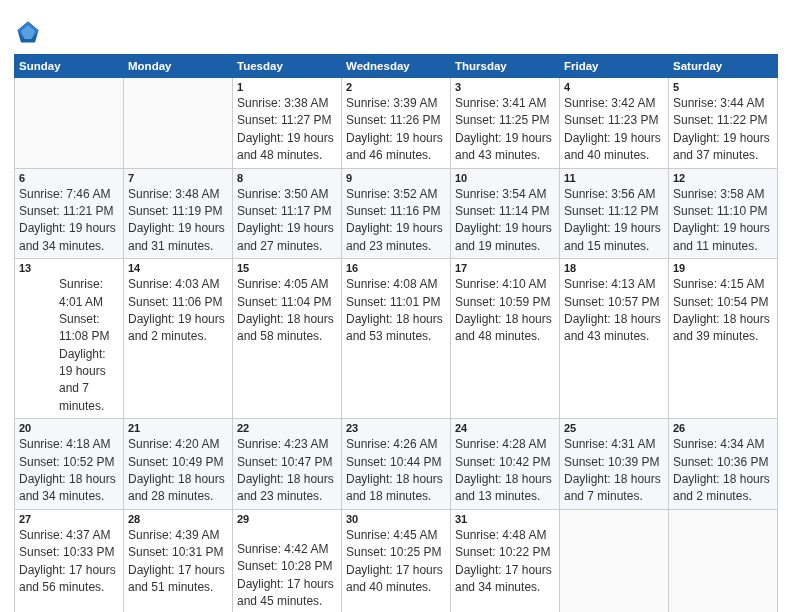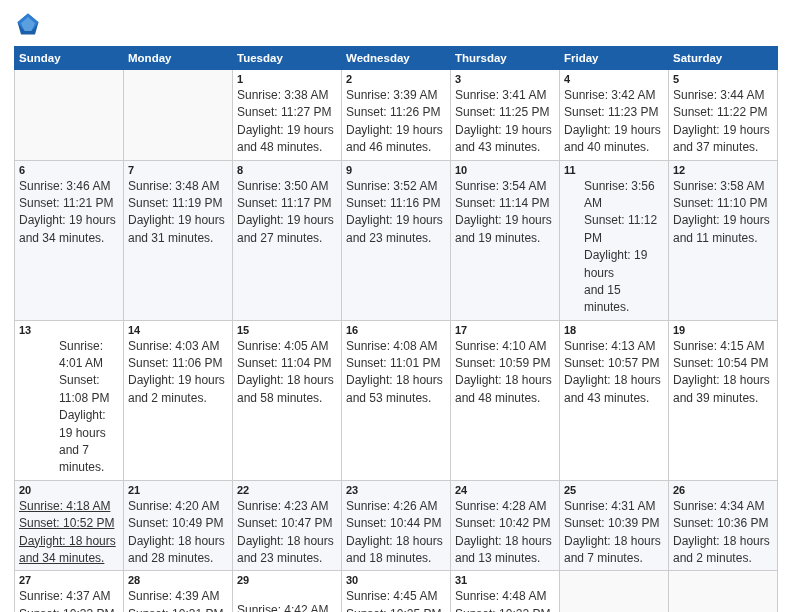--- a/index.html
+++ b/index.html
@@ -6,21 +6,21 @@
     body {
       width: 792px;
       height: 612px;
       font-family: Arial, sans-serif;
       background: #fff;
       overflow: hidden;
     }
     .page {
       width: 792px;
       height: 612px;
-      padding: 10px 14px;
+      padding: 18px 14px;
     }
     .header {
       display: flex;
       justify-content: space-between;
       align-items: flex-start;
       margin-bottom: 8px;
     }
     .logo {
       display: flex;
       align-items: center;
@@ -160,21 +160,21 @@
             <div class="day-number">5</div>
             <div class="day-info" style="white-space: pre-line;">Sunrise: 3:44 AM
 Sunset: 11:22 PM
 Daylight: 19 hours
 and 37 minutes.</div>
           </td>
         </tr>
         <tr class="row-even">
           <td>
             <div class="day-number">6</div>
-            <div class="day-info" style="white-space: pre-line;">Sunrise: 3:46 AM
+            <div class="day-info" style="white-space: pre-line;">Sunrise: 7:46 AM
 Sunset: 11:21 PM
 Daylight: 19 hours
 and 34 minutes.</div>
           </td>
           <td>
             <div class="day-number">7</div>
             <div class="day-info" style="white-space: pre-line;">Sunrise: 3:48 AM
 Sunset: 11:19 PM
 Daylight: 19 hours
 and 31 minutes.</div>
@@ -195,21 +195,21 @@
           </td>
           <td>
             <div class="day-number">10</div>
             <div class="day-info" style="white-space: pre-line;">Sunrise: 3:54 AM
 Sunset: 11:14 PM
 Daylight: 19 hours
 and 19 minutes.</div>
           </td>
           <td>
             <div class="day-number">11</div>
-            <div class="day-info" style="white-space: pre-line; margin-left: 20px;">Sunrise: 3:56 AM
+            <div class="day-info" style="white-space: pre-line;">Sunrise: 3:56 AM
 Sunset: 11:12 PM
 Daylight: 19 hours
 and 15 minutes.</div>
           </td>
           <td>
             <div class="day-number">12</div>
             <div class="day-info" style="white-space: pre-line;">Sunrise: 3:58 AM
 Sunset: 11:10 PM
 Daylight: 19 hours
 and 11 minutes.</div>
@@ -262,21 +262,21 @@
             <div class="day-number">19</div>
             <div class="day-info" style="white-space: pre-line;">Sunrise: 4:15 AM
 Sunset: 10:54 PM
 Daylight: 18 hours
 and 39 minutes.</div>
           </td>
         </tr>
         <tr class="row-even">
           <td>
             <div class="day-number">20</div>
-            <div class="day-info" style="white-space: pre-line; text-decoration: underline;">Sunrise: 4:18 AM
+            <div class="day-info" style="white-space: pre-line;">Sunrise: 4:18 AM
 Sunset: 10:52 PM
 Daylight: 18 hours
 and 34 minutes.</div>
           </td>
           <td>
             <div class="day-number">21</div>
             <div class="day-info" style="white-space: pre-line;">Sunrise: 4:20 AM
 Sunset: 10:49 PM
 Daylight: 18 hours
 and 28 minutes.</div>

